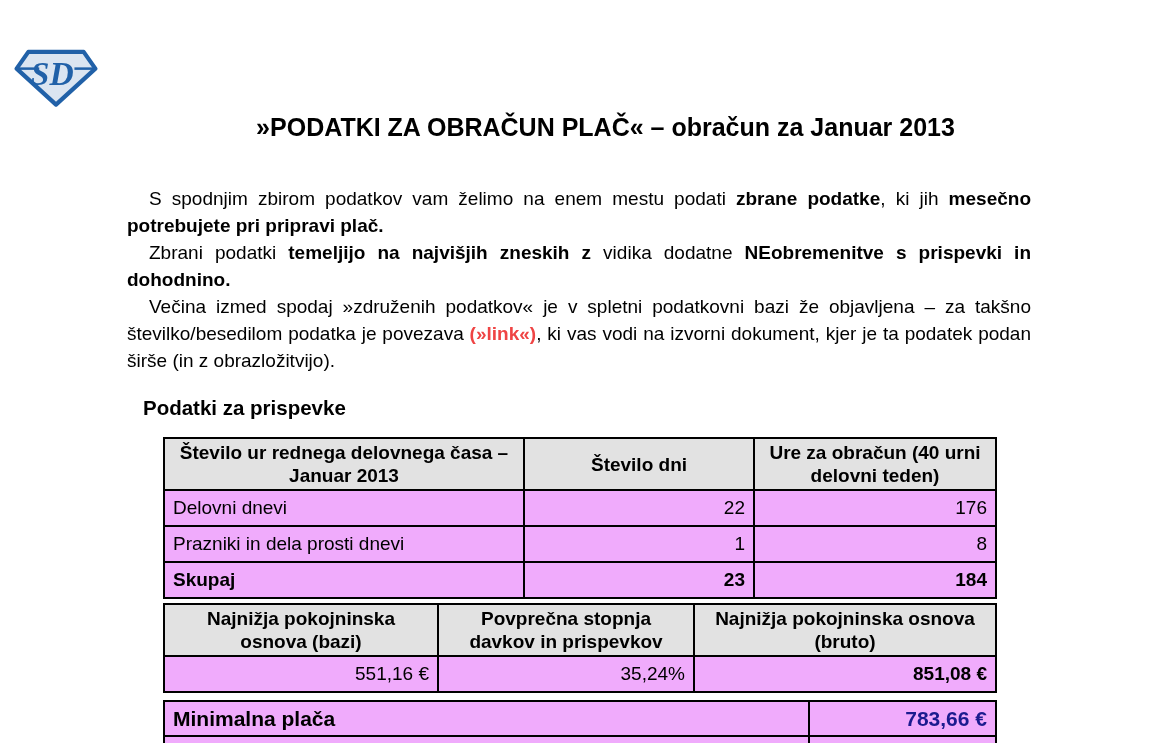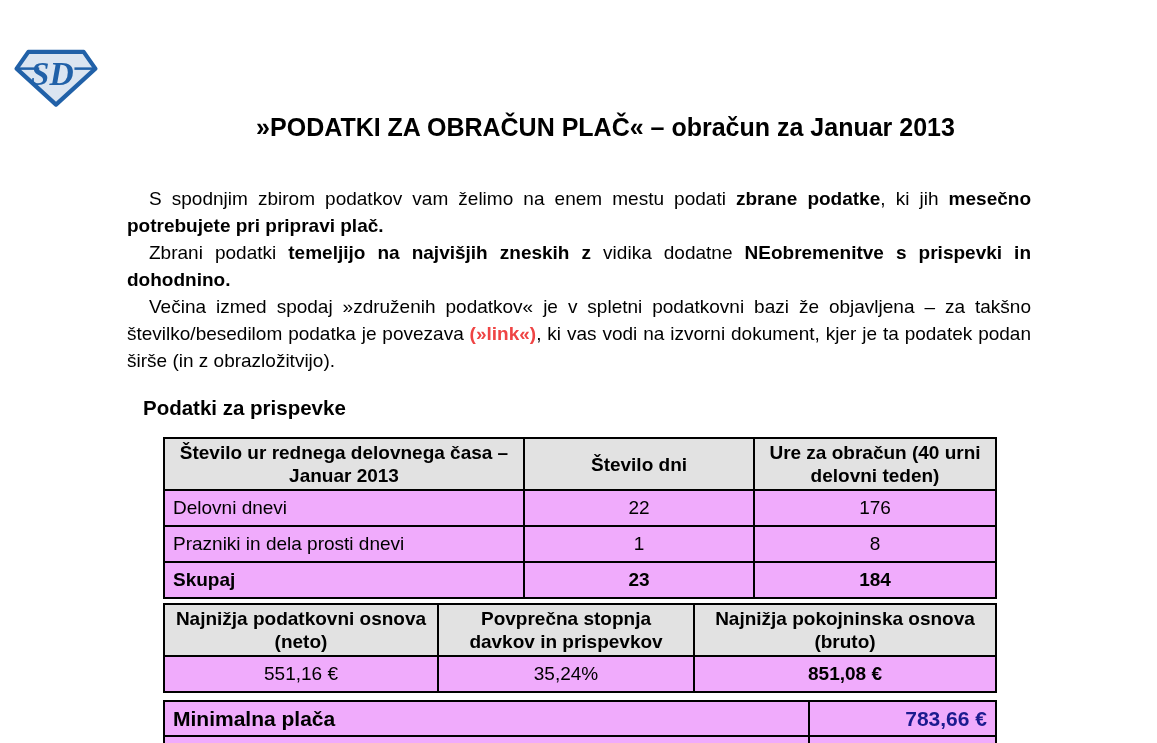--- a/index.html
+++ b/index.html
@@ -60,21 +60,21 @@
     padding: 2px 8px;
     overflow: hidden;
   }
   th {
     background: #e2e2e2;
     font-weight: bold;
     text-align: center;
     line-height: 23px;
     height: 46px;
   }
-  td { height: 30px; text-align: center; }
+  td { height: 30px; text-align: right; }
   td.left { text-align: left; }
   td.right { text-align: right; }
   td.bold { font-weight: bold; }
   .navy { color: #1b1b8f; font-weight: bold; margin-left: 32px; }
   #hours-table   { top: 437px; width: 832px; }
   #pension-table { top: 603px; width: 832px; }
   #wage-table    { top: 700px; width: 832px; }
   #wage-table td { height: 29px; font-size: 21px; }
   #wage-table tr.partial td { height: 20px; border-top: 2px solid #000; }
 </style>
@@ -133,21 +133,21 @@
     </table>
 
   <table id="pension-table">
     <colgroup>
         <col style="width:274px">
         <col style="width:256px">
         <col style="width:302px">
       </colgroup>
     <tbody>
         <tr>
-      <th>Najnižja podatkovni osnova (neto)</th>
+      <th>Najnižja pokojninska osnova (bazi)</th>
       <th>Povprečna stopnja davkov in prispevkov</th>
       <th>Najnižja pokojninska osnova (bruto)</th>
     </tr>
     <tr>
       <td>551,16 €</td>
       <td>35,24%</td>
       <td class="bold">851,08 €</td>
     </tr>
   </tbody>
     </table>

